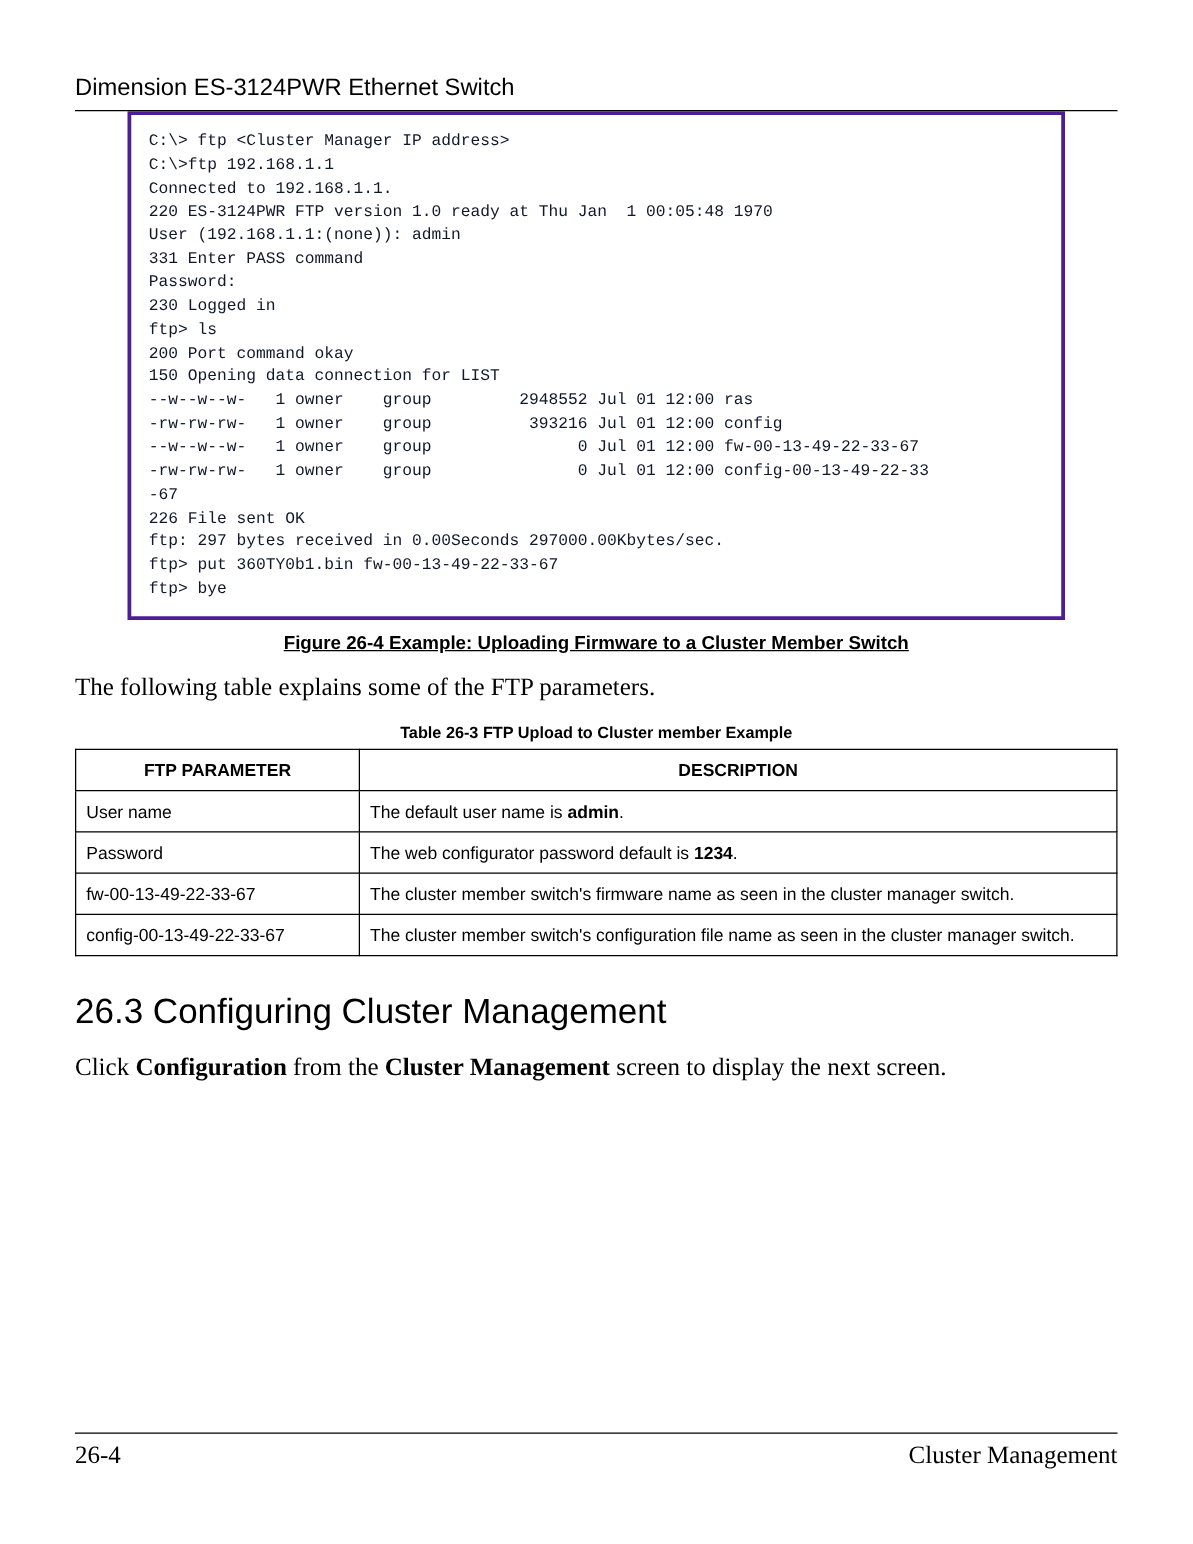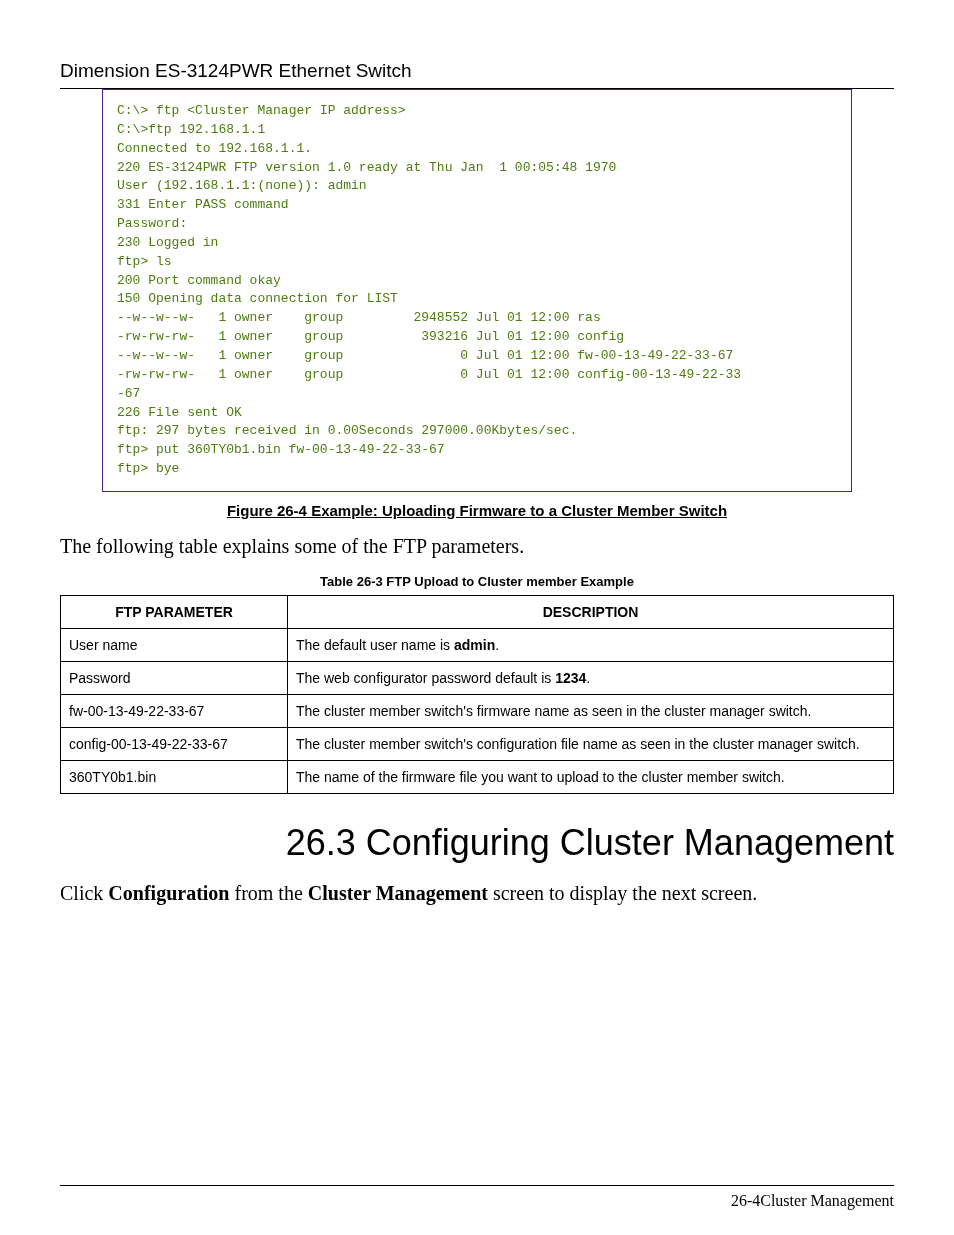--- a/index.html
+++ b/index.html
@@ -12,28 +12,28 @@
     width: 954px;
     box-sizing: border-box;
   }
   .header-title {
     font-family: Arial, Helvetica, sans-serif;
     font-size: 19px;
     padding-bottom: 6px;
     border-bottom: 1px solid #000;
   }
   .code-block {
-    border: 1px solid #4c1d95;
+    border: 3px solid #4c1d95;
     padding: 12px 14px;
     margin: 0 42px 10px 42px;
     font-family: "Courier New", Courier, monospace;
     font-size: 13px;
     line-height: 1.45;
     white-space: pre;
-    color: #4d7c0f;
+    color: #0f172a;
     overflow: hidden;
   }
   .figure-caption {
     text-align: center;
     font-family: Arial, Helvetica, sans-serif;
     font-weight: bold;
     font-size: 15px;
     margin: 10px 0 16px 0;
     text-decoration: underline;
   }
@@ -63,32 +63,31 @@
   table.ftp-table th {
     font-weight: bold;
     text-align: center;
     font-variant: small-caps;
   }
   table.ftp-table th:first-child {
     width: 210px;
   }
   .section-heading {
     font-family: Arial, Helvetica, sans-serif;
-    font-size: 36px;
+    font-size: 28px;
     font-weight: normal;
     margin: 28px 0 18px 0;
-    text-align: right;
   }
   .body-text b, .cell b {
     font-weight: bold;
   }
   .footer {
     display: flex;
-    justify-content: flex-end;
-    font-size: 16px;
+    justify-content: space-between;
+    font-size: 20px;
     border-top: 1px solid #000;
     padding-top: 6px;
     margin-top: 280px;
     font-family: "Times New Roman", Times, serif;
   }
 </style>
 </head>
 <body>
 
 <div class="header-title">
@@ -139,24 +138,20 @@
       <td class="cell"><span>The web configurator password default is </span><b>1234</b><span>.</span></td>
     </tr>
     <tr>
       <td>fw-00-13-49-22-33-67</td>
       <td class="cell"><span>The cluster member switch's firmware name as seen in the cluster manager switch.</span></td>
     </tr>
     <tr>
       <td>config-00-13-49-22-33-67</td>
       <td class="cell"><span>The cluster member switch's configuration file name as seen in the cluster manager switch.</span></td>
     </tr>
-    <tr>
-      <td>360TY0b1.bin</td>
-      <td class="cell"><span>The name of the firmware file you want to upload to the cluster member switch.</span></td>
-    </tr>
   </tbody>
 </table>
 
 <h2 class="section-heading">
   <span>26.3</span> <span>Configuring Cluster Management</span>
 </h2>
 
 <p class="body-text">
   <span>Click </span><b>Configuration</b><span> from the </span><b>Cluster Management</b><span> screen to display the next screen.</span>
 </p>

